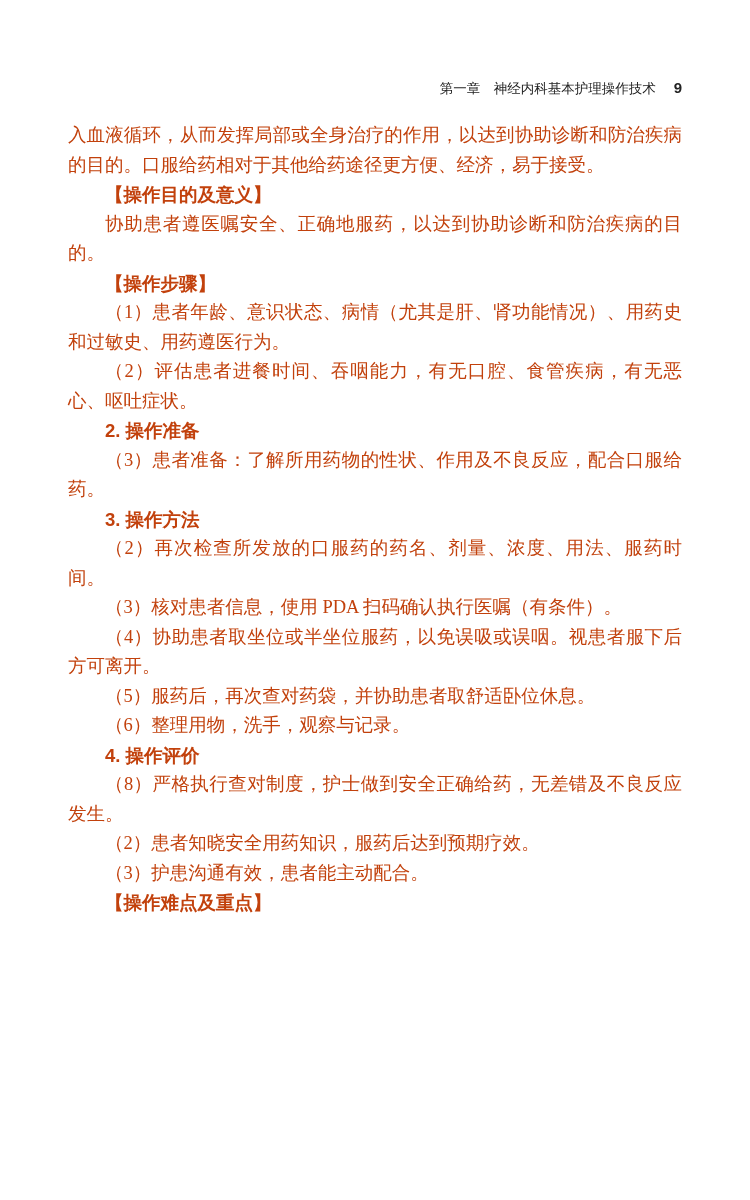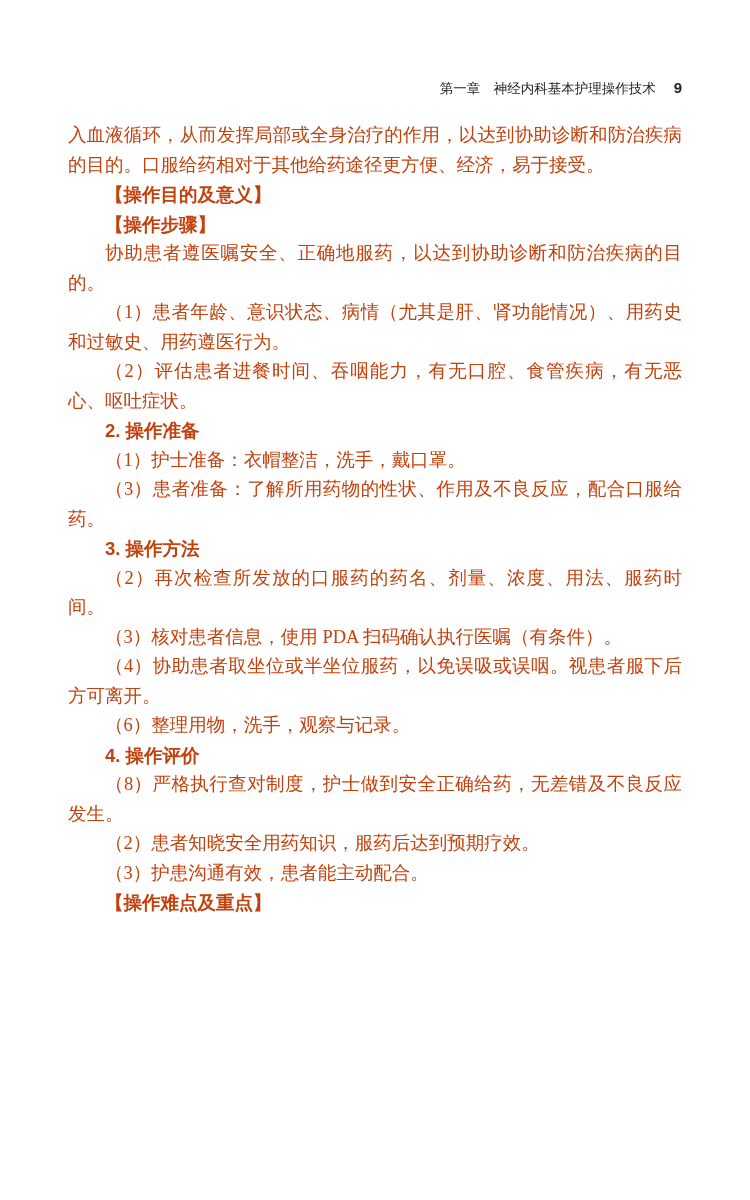--- a/index.html
+++ b/index.html
@@ -54,31 +54,31 @@
 
 <div class="page">
   <div class="header">
     <span class="chapter">第一章</span>
     <span class="title">神经内科基本护理操作技术</span>
     <span class="pagenum">9</span>
   </div>
   <div class="content">
       <p class="block intro">入血液循环，从而发挥局部或全身治疗的作用，以达到协助诊断和防治疾病的目的。口服给药相对于其他给药途径更方便、经济，易于接受。</p>
       <p class="block bracket-heading">【操作目的及意义】</p>
+      <p class="block paragraph">协助患者遵医嘱安全、正确地服药，以达到协助诊断和防治疾病的目的。</p>
       <p class="block bracket-heading">【操作步骤】</p>
-      <p class="block paragraph">协助患者遵医嘱安全、正确地服药，以达到协助诊断和防治疾病的目的。</p>
       <p class="block paragraph">（1）患者年龄、意识状态、病情（尤其是肝、肾功能情况）、用药史和过敏史、用药遵医行为。</p>
       <p class="block paragraph">（2）评估患者进餐时间、吞咽能力，有无口腔、食管疾病，有无恶心、呕吐症状。</p>
       <p class="block numbered-heading">2. 操作准备</p>
-      <p class="block paragraph">（1）护士准备：衣帽整洁，洗手，戴口罩。</p>
       <p class="block paragraph">（3）患者准备：了解所用药物的性状、作用及不良反应，配合口服给药。</p>
       <p class="block numbered-heading">3. 操作方法</p>
       <p class="block paragraph">（2）再次检查所发放的口服药的药名、剂量、浓度、用法、服药时间。</p>
       <p class="block paragraph">（3）核对患者信息，使用 PDA 扫码确认执行医嘱（有条件）。</p>
       <p class="block paragraph">（4）协助患者取坐位或半坐位服药，以免误吸或误咽。视患者服下后方可离开。</p>
+      <p class="block paragraph">（5）服药后，再次查对药袋，并协助患者取舒适卧位休息。</p>
       <p class="block paragraph">（6）整理用物，洗手，观察与记录。</p>
       <p class="block numbered-heading">4. 操作评价</p>
       <p class="block paragraph">（8）严格执行查对制度，护士做到安全正确给药，无差错及不良反应发生。</p>
       <p class="block paragraph">（2）患者知晓安全用药知识，服药后达到预期疗效。</p>
       <p class="block paragraph">（3）护患沟通有效，患者能主动配合。</p>
       <p class="block bracket-heading">【操作难点及重点】</p>
     </div>
 </div>
 
 </body></html>

